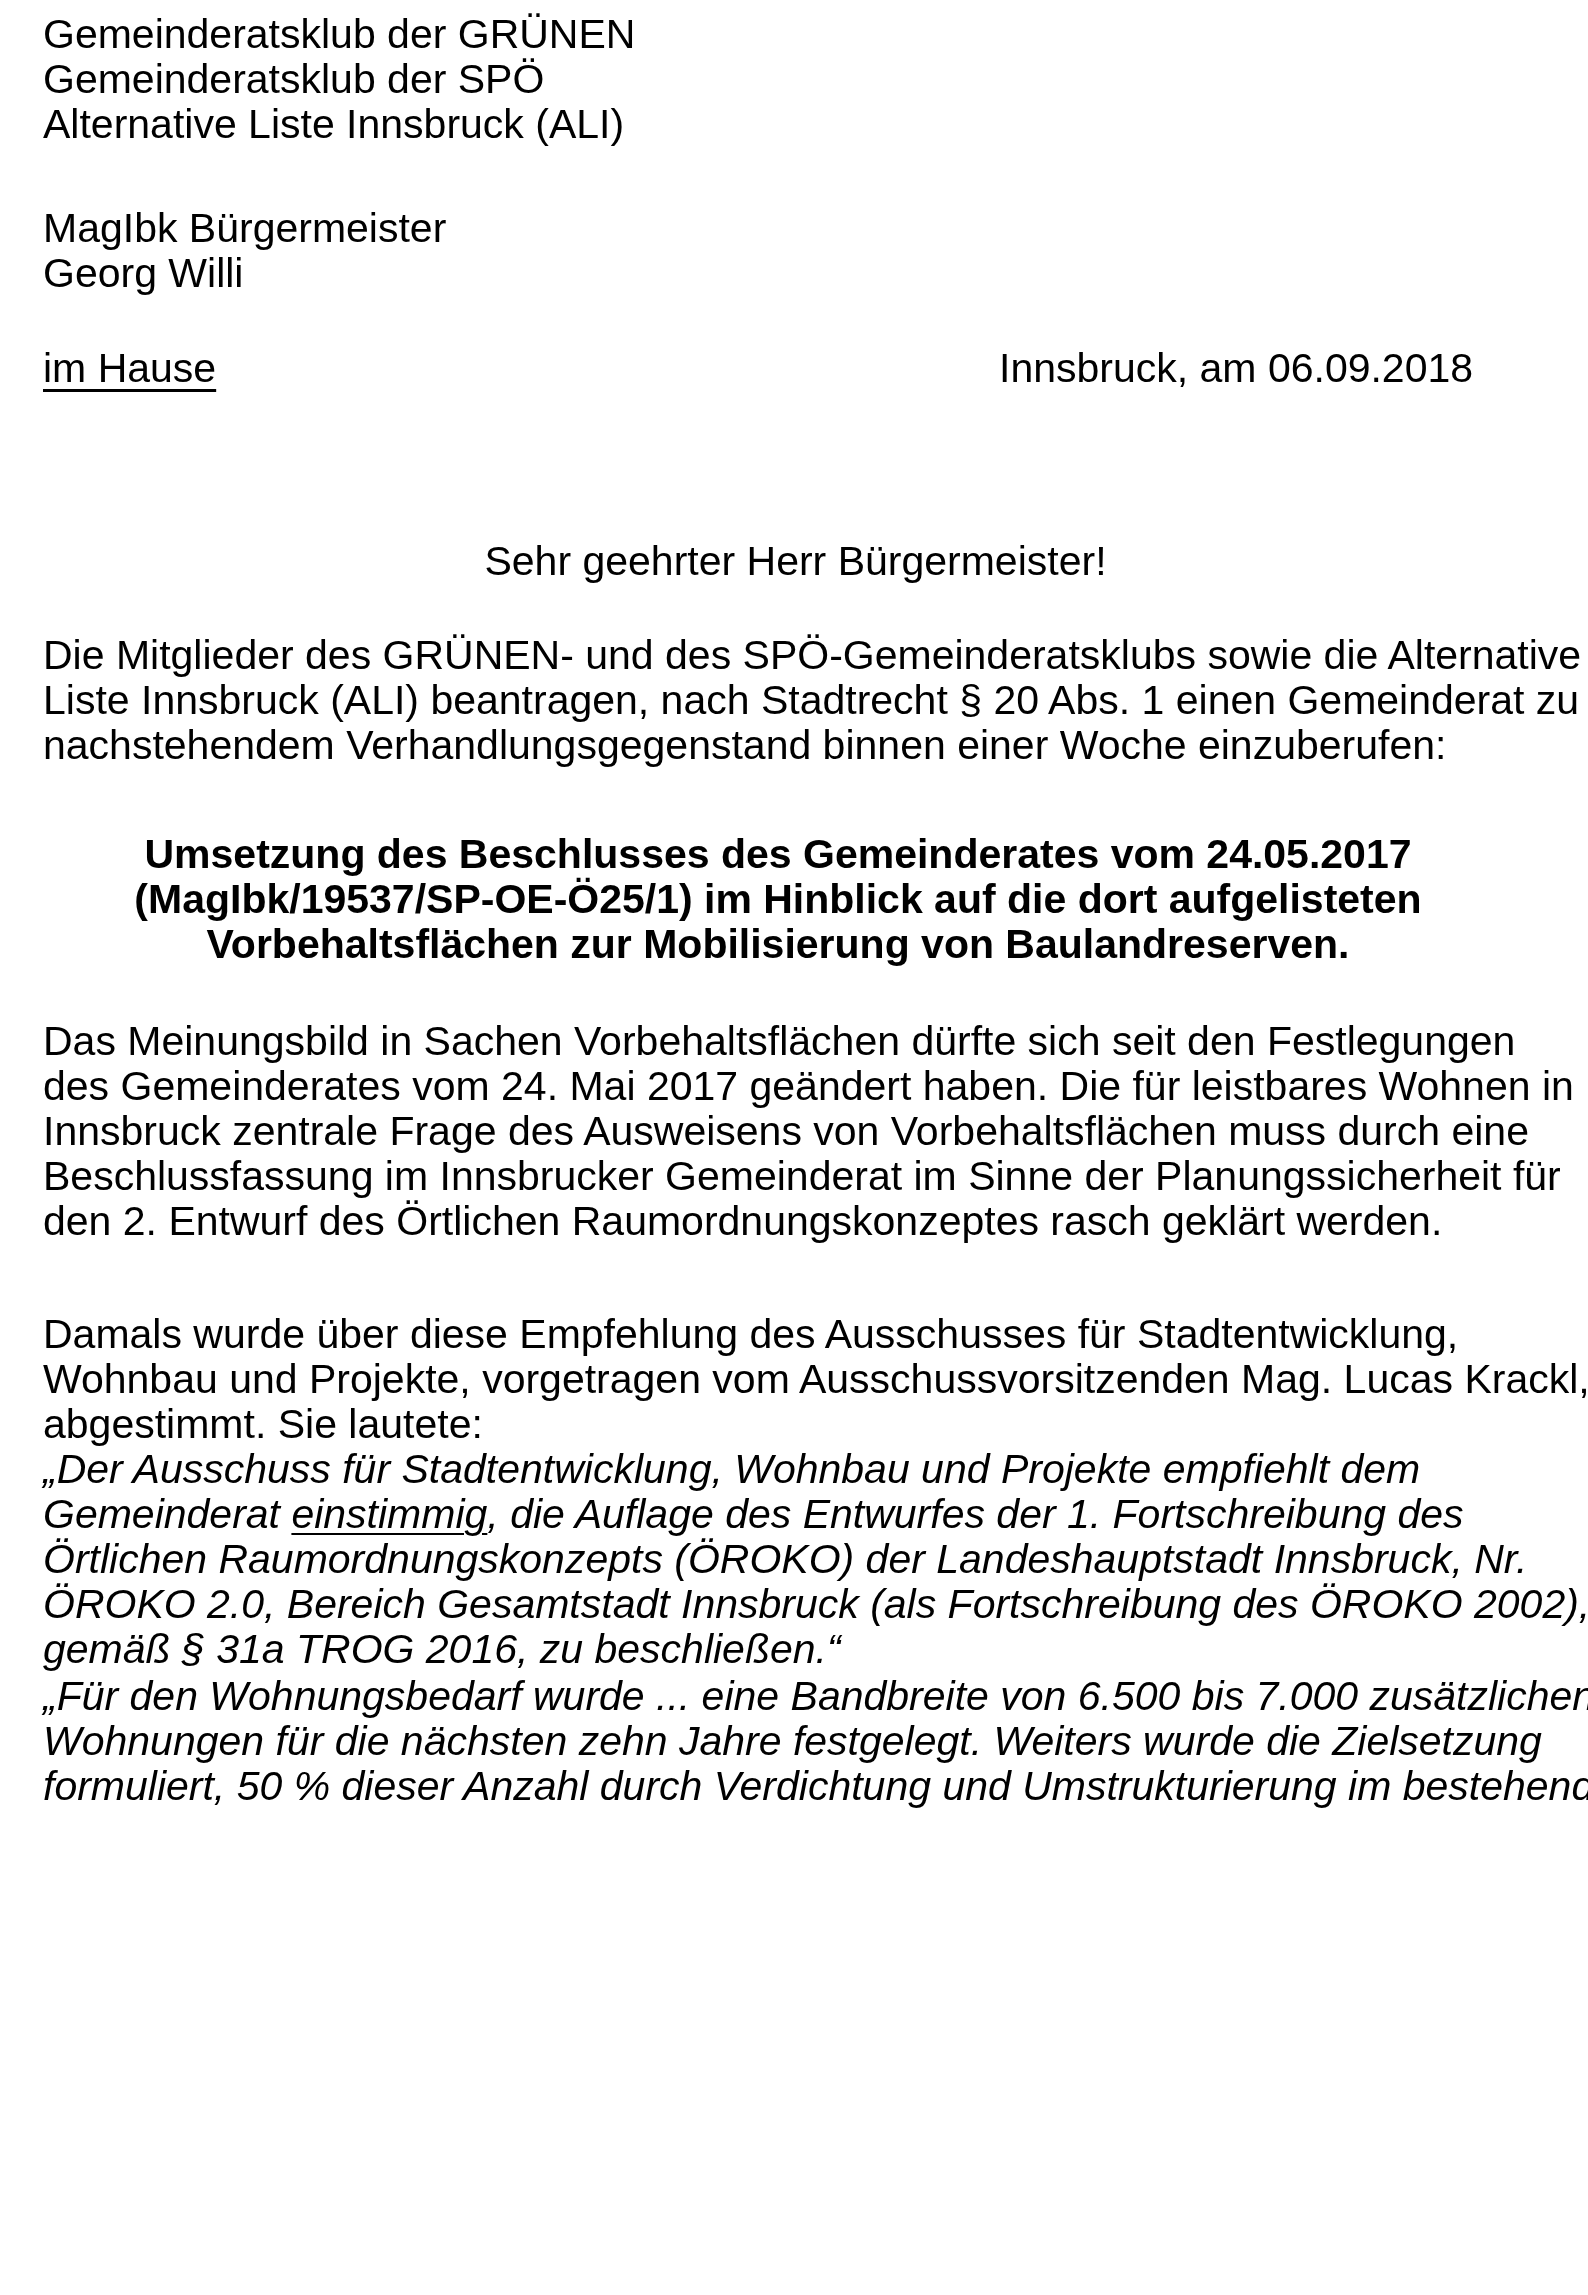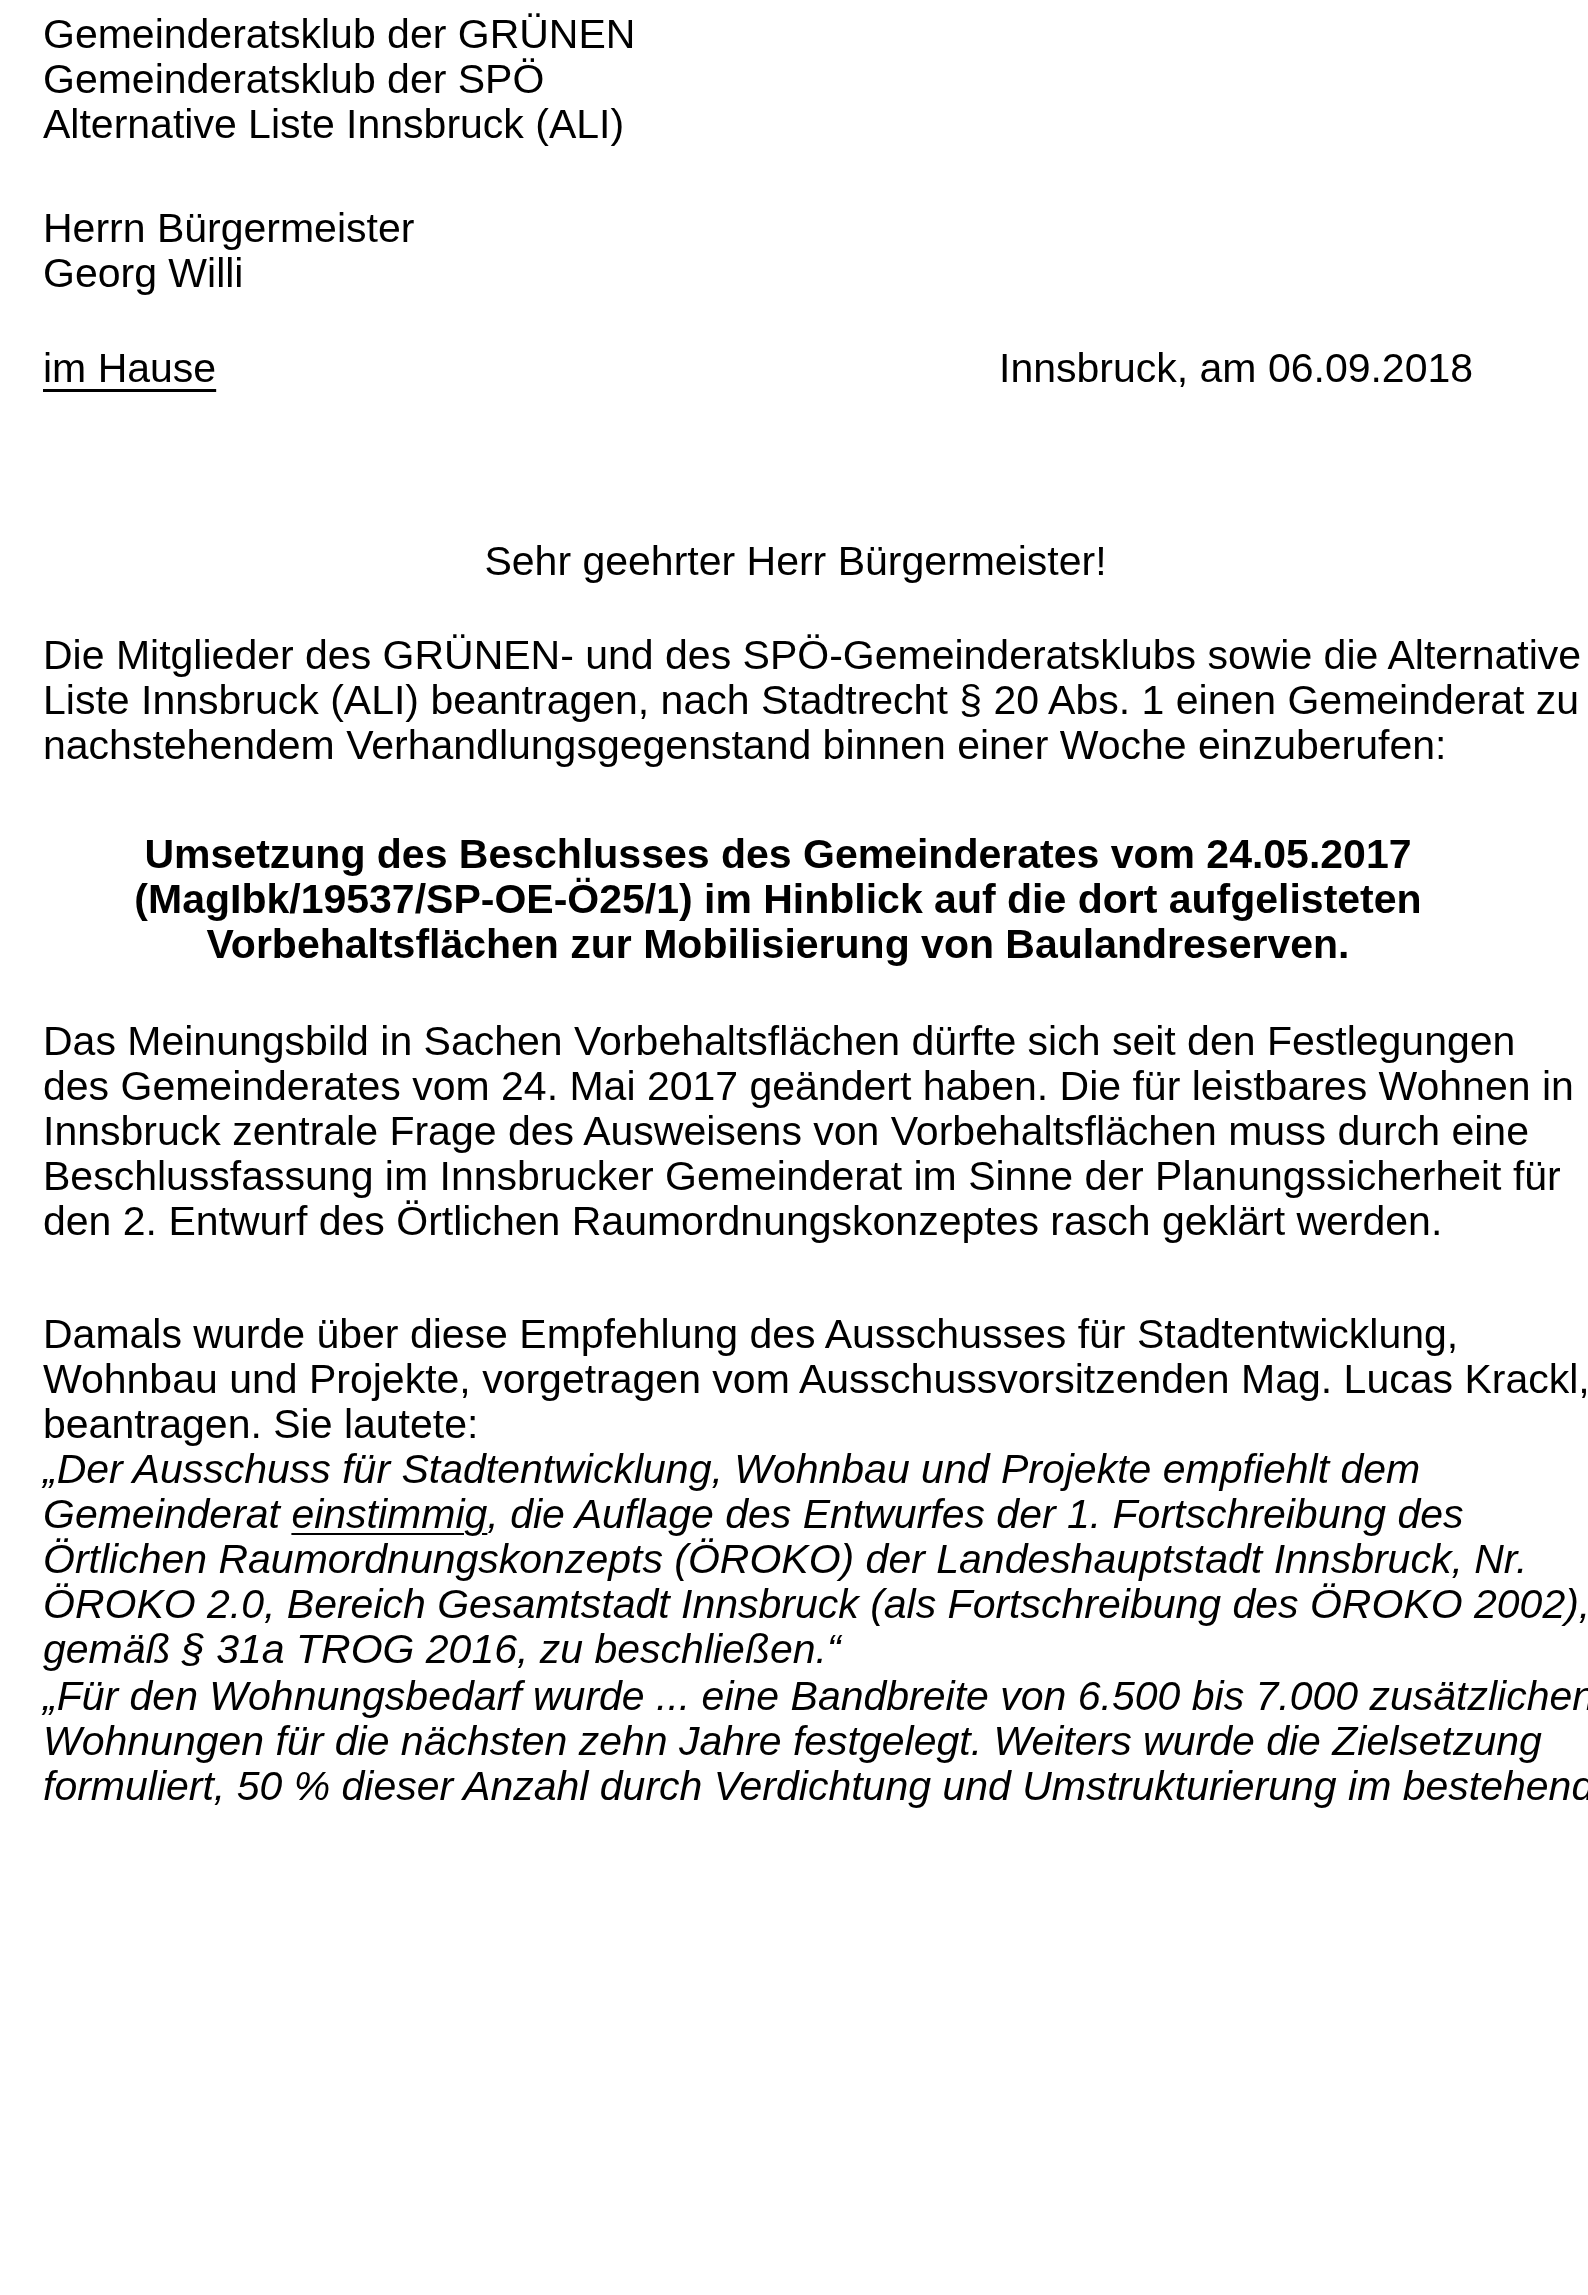--- a/index.html
+++ b/index.html
@@ -72,21 +72,21 @@
 </style>
 </head>
 <body>
 
 <div class="page">
 
   <div class="lines">Gemeinderatsklub der GRÜNEN
 Gemeinderatsklub der SPÖ
 Alternative Liste Innsbruck (ALI)</div>
 
-  <div class="lines mt-77">Herrn Bürgermeister
+  <div class="lines mt-77">MagIbk Bürgermeister
 Georg Willi</div>
 
   <div class="delivery-row mt-65">
     <span class="im-hause">im Hause</span>
     <span class="date">Innsbruck, am 06.09.2018</span>
   </div>
 
   <div class="lines mt-192">Sehr geehrter Herr Bürgermeister!</div>
 
   <div class="lines mt-63">Die Mitglieder des GRÜNEN- und des SPÖ-Gemeinderatsklubs sowie die Alternative
@@ -98,21 +98,21 @@
 Vorbehaltsflächen zur Mobilisierung von Baulandreserven.</div>
 
   <div class="lines mt-68">Das Meinungsbild in Sachen Vorbehaltsflächen dürfte sich seit den Festlegungen
 des Gemeinderates vom 24. Mai 2017 geändert haben. Die für leistbares Wohnen in
 Innsbruck zentrale Frage des Ausweisens von Vorbehaltsflächen muss durch eine
 Beschlussfassung im Innsbrucker Gemeinderat im Sinne der Planungssicherheit für
 den 2. Entwurf des Örtlichen Raumordnungskonzeptes rasch geklärt werden.</div>
 
   <div class="lines mt-88">Damals wurde über diese Empfehlung des Ausschusses für Stadtentwicklung,
 Wohnbau und Projekte, vorgetragen vom Ausschussvorsitzenden Mag. Lucas Krackl,
-beantragen. Sie lautete:</div>
+abgestimmt. Sie lautete:</div>
 
   <div class="quote">
     <div class="line">„Der Ausschuss für Stadtentwicklung, Wohnbau und Projekte empfiehlt dem</div>
     <div class="line">
       <span>Gemeinderat </span><span class="u-word">einstimmig</span><span>, die Auflage des Entwurfes der 1. Fortschreibung des</span>
     </div>
     <div class="lines">Örtlichen Raumordnungskonzepts (ÖROKO) der Landeshauptstadt Innsbruck, Nr.
 ÖROKO 2.0, Bereich Gesamtstadt Innsbruck (als Fortschreibung des ÖROKO 2002),
 gemäß § 31a TROG 2016, zu beschließen.“</div>
   </div>

